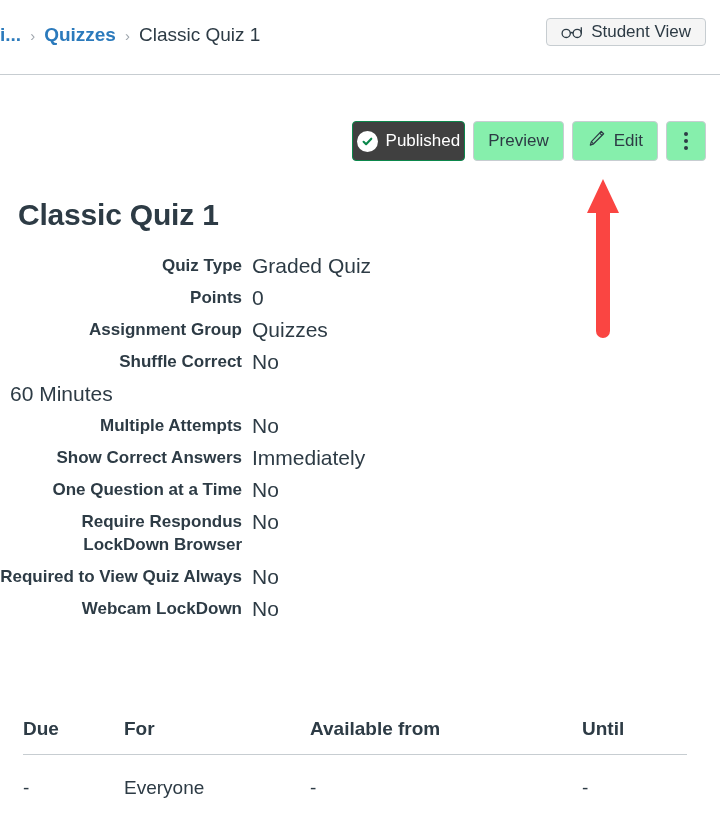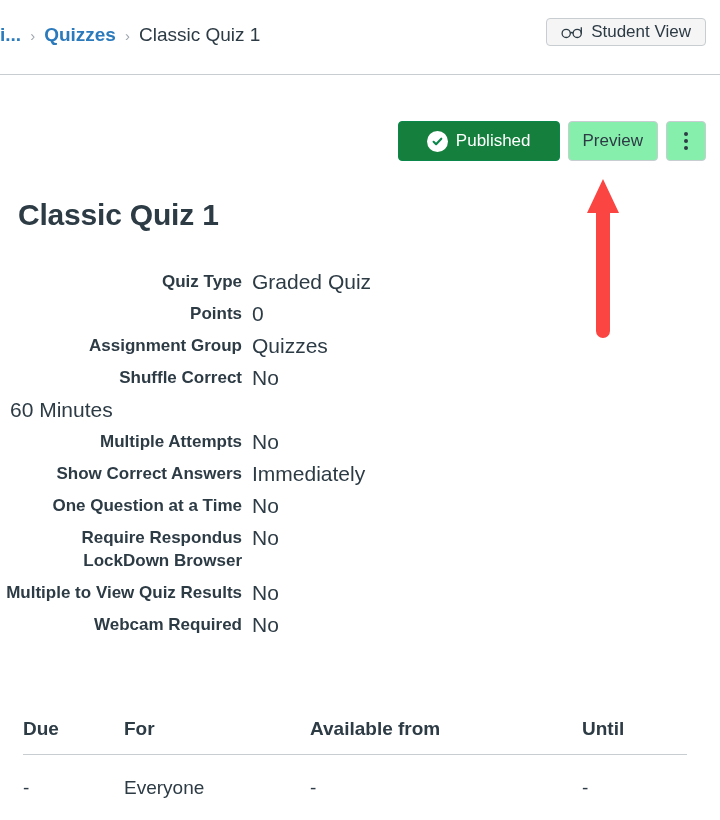--- a/index.html
+++ b/index.html
@@ -93,25 +93,25 @@
     font-size: 17px;
     cursor: pointer;
     padding: 0 14px;
   }
   .btn-default {
     background: #86efac;
     border: 1px solid #c7cdd1;
     color: #2d3b45;
   }
   .btn-published {
-    background: #15803d;
+    background: #404040;
     border: 1px solid #0b874b;
     color: #ffffff;
     font-weight: 400;
-    padding: 0 28px;
+    padding: 0 4px;
   }
   .btn-kebab {
     width: 40px;
     padding: 0;
   }
   .check-circle {
     width: 21px; height: 21px;
     border-radius: 50%;
     background: #ffffff;
     display: flex;
@@ -140,21 +140,21 @@
     font-size: 30px;
     font-weight: 700;
     color: #2d3b45;
     letter-spacing: -0.2px;
   }
 
   
   #details {
     position: absolute;
     left: 0;
-    top: 270px;
+    top: 254px;
     width: 560px;
   }
   .detail-row {
     display: flex;
     align-items: flex-start;
     margin-bottom: 9px;
   }
   .detail-label {
     width: 242px;
     text-align: right;
@@ -242,20 +242,30 @@
         <path d="M2.6 6.8 L5.1 9.2 L10.3 3.7" stroke="#0b874b" stroke-width="2.1" stroke-linecap="round" stroke-linejoin="round"></path>
       </svg>
     </span>
     <span>Published</span>
   </button>
 
   <button class="btn btn-default">
     <span>Preview</span>
   </button>
 
+  <button class="btn btn-default">
+    <span>
+      <svg width="19" height="19" viewBox="0 0 19 19" fill="none">
+        <path d="M14.2 2.4 L16.6 4.8 L6.6 14.8 L3.3 16.1 L4.4 12.6 Z" stroke="#2d3b45" stroke-width="1.25" stroke-linejoin="round" fill="none"></path>
+        <path d="M12.6 4.0 L15.0 6.4" stroke="#2d3b45" stroke-width="1.1"></path>
+        <path d="M4.4 12.6 L6.6 14.8" stroke="#2d3b45" stroke-width="1.1"></path>
+      </svg>
+    </span>
+    <span>Edit</span>
+  </button>
 
   <button class="btn btn-default btn-kebab">
     <span class="kebab-dots">
       <i></i>
         <i></i>
         <i></i>
     </span>
   </button>
 
 </div>
@@ -292,25 +302,25 @@
     </div>
     <div class="detail-row">
       <div class="detail-label">One Question at a Time</div>
       <div class="detail-value">No</div>
     </div>
     <div class="detail-row">
       <div class="detail-label">Require Respondus LockDown Browser</div>
       <div class="detail-value">No</div>
     </div>
     <div class="detail-row">
-      <div class="detail-label">Multiple to View Quiz Results</div>
-      <div class="detail-value">No</div>
-    </div>
-    <div class="detail-row">
-      <div class="detail-label">Webcam Required</div>
+      <div class="detail-label">Required to View Quiz Always</div>
+      <div class="detail-value">No</div>
+    </div>
+    <div class="detail-row">
+      <div class="detail-label">Webcam LockDown</div>
       <div class="detail-value">No</div>
     </div>
   </div>
 
 <table id="due-table">
   <colgroup>
     <col class="col-due">
       <col class="col-for">
       <col class="col-avail">
       <col class="col-until">

